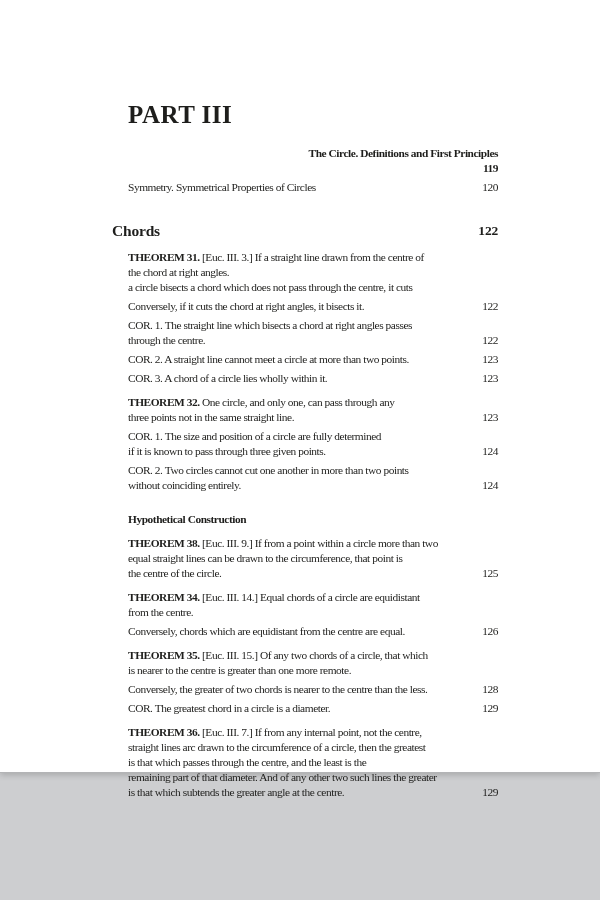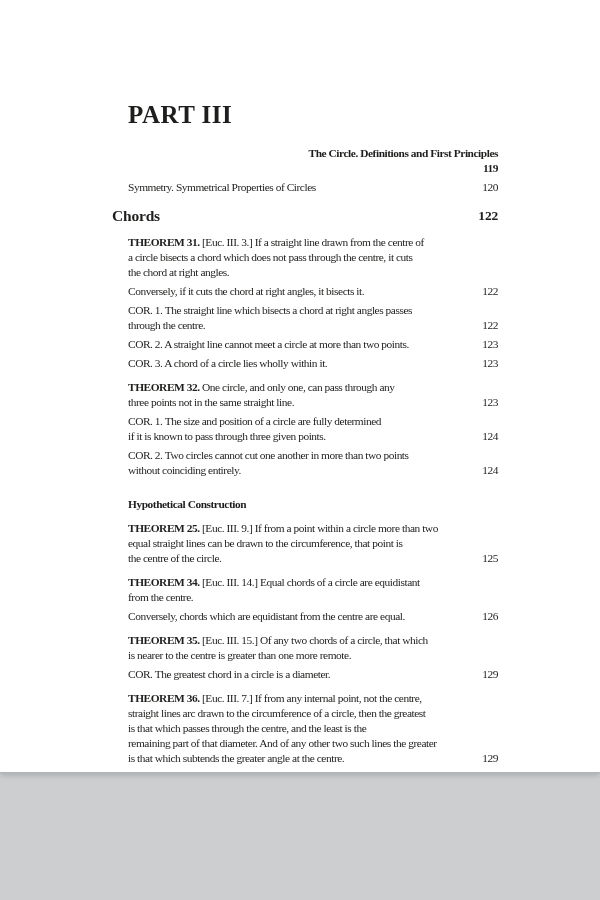--- a/index.html
+++ b/index.html
@@ -39,21 +39,21 @@
   .row .line{white-space:pre;}
   .row .pagenum{flex:0 0 auto;margin-left:8px;text-align:right;}
   .bp{font-weight:bold;}
   .row.plain{margin-top:4px;}
   .row.theorem{margin-top:9px;}
   .row.subhead{margin-top:19px;font-weight:bold;}
   .row.chapter{font-weight:bold;flex-direction:column;}
   .row.chapter .pagenum{font-weight:bold;text-align:center;}
   .row.section{
     padding-left:0;
-    margin-top:11px;
+    margin-top:26px;
     margin-bottom:6px;
     font-weight:bold;
     font-size:15.5px;
     line-height:20px;
     letter-spacing:-0.2px;
   }
   .row.section .pagenum{font-weight:bold;font-size:13.5px;}
   .outside{
     width:600px;height:128px;
     background:#cdced0;
@@ -79,22 +79,22 @@
   </div>
       <div class="row section">
     <div class="lines">
           <div class="line">Chords</div>
         </div>
     <div class="pagenum">122</div>
   </div>
       <div class="row theorem">
     <div class="lines">
           <div class="line"><span class="bp">THEOREM 31. </span>[Euc. III. 3.] If a straight line drawn from the centre of</div>
+          <div class="line">the chord at right angles.</div>
           <div class="line">a circle bisects a chord which does not pass through the centre, it cuts</div>
-          <div class="line">the chord at right angles.</div>
         </div>
     <div class="pagenum"></div>
   </div>
       <div class="row plain">
     <div class="lines">
           <div class="line">Conversely, if it cuts the chord at right angles, it bisects it.</div>
         </div>
     <div class="pagenum">122</div>
   </div>
       <div class="row plain">
@@ -138,21 +138,21 @@
     <div class="pagenum">124</div>
   </div>
       <div class="row subhead">
     <div class="lines">
           <div class="line">Hypothetical Construction</div>
         </div>
     <div class="pagenum"></div>
   </div>
       <div class="row theorem">
     <div class="lines">
-          <div class="line"><span class="bp">THEOREM 25. </span>[Euc. III. 9.] If from a point within a circle more than two</div>
+          <div class="line"><span class="bp">THEOREM 38. </span>[Euc. III. 9.] If from a point within a circle more than two</div>
           <div class="line">equal straight lines can be drawn to the circumference, that point is</div>
           <div class="line">the centre of the circle.</div>
         </div>
     <div class="pagenum">125</div>
   </div>
       <div class="row theorem">
     <div class="lines">
           <div class="line"><span class="bp">THEOREM 34. </span>[Euc. III. 14.] Equal chords of a circle are equidistant</div>
           <div class="line">from the centre.</div>
         </div>
@@ -163,20 +163,26 @@
           <div class="line">Conversely, chords which are equidistant from the centre are equal.</div>
         </div>
     <div class="pagenum">126</div>
   </div>
       <div class="row theorem">
     <div class="lines">
           <div class="line"><span class="bp">THEOREM 35. </span>[Euc. III. 15.] Of any two chords of a circle, that which</div>
           <div class="line">is nearer to the centre is greater than one more remote.</div>
         </div>
     <div class="pagenum"></div>
+  </div>
+      <div class="row plain">
+    <div class="lines">
+          <div class="line">Conversely, the greater of two chords is nearer to the centre than the less.</div>
+        </div>
+    <div class="pagenum">128</div>
   </div>
       <div class="row plain">
     <div class="lines">
           <div class="line">COR. The greatest chord in a circle is a diameter.</div>
         </div>
     <div class="pagenum">129</div>
   </div>
       <div class="row theorem">
     <div class="lines">
           <div class="line"><span class="bp">THEOREM 36. </span>[Euc. III. 7.] If from any internal point, not the centre,</div>

